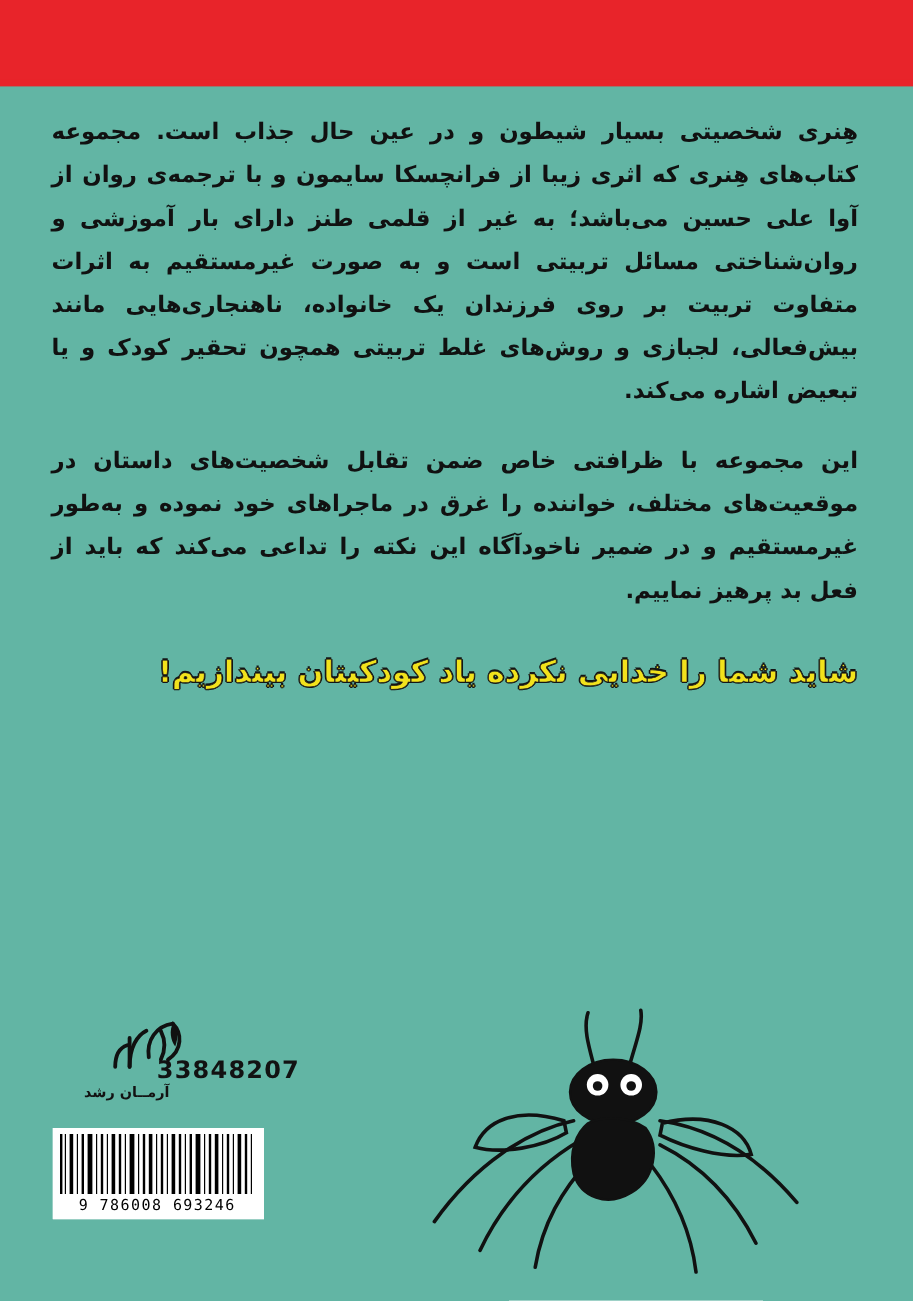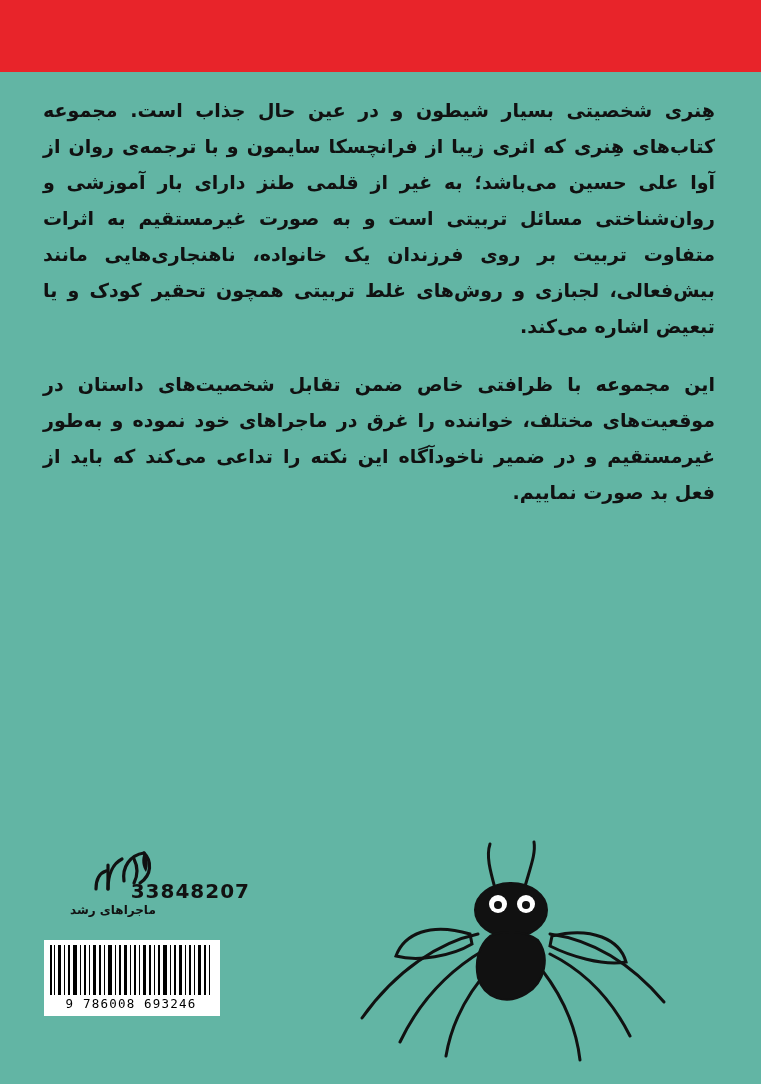--- a/index.html
+++ b/index.html
@@ -150,41 +150,42 @@
 <body>
 
 <div class="page">
 
   <div class="top-band">
     <div class="top-band-inner"></div>
   </div>
 
   <div class="content">
     <p class="para">هِنری شخصیتی بسیار شیطون و در عین حال جذاب است. مجموعه کتاب‌های هِنری که اثری زیبا از فرانچسکا سایمون و با ترجمه‌ی روان از آوا علی حسین می‌باشد؛ به غیر از قلمی طنز دارای بار آموزشی و روان‌شناختی مسائل تربیتی است و به صورت غیرمستقیم به اثرات متفاوت تربیت بر روی فرزندان یک خانواده، ناهنجاری‌هایی مانند بیش‌فعالی، لجبازی و روش‌های غلط تربیتی همچون تحقیر کودک و یا تبعیض اشاره می‌کند.</p>
-    <p class="para">این مجموعه با ظرافتی خاص ضمن تقابل شخصیت‌های داستان در موقعیت‌های مختلف، خواننده را غرق در ماجراهای خود نموده و  به‌طور غیرمستقیم و در ضمیر ناخودآگاه این نکته را تداعی می‌کند که باید از فعل بد صورت نماییم.</p>
+    <p class="para">این مجموعه با ظرافتی خاص ضمن تقابل شخصیت‌های داستان در موقعیت‌های مختلف، خواننده را غرق در ماجراهای خود نموده و  به‌طور غیرمستقیم و در ضمیر ناخودآگاه این نکته را تداعی می‌کند که باید از فعل بد پرهیز نماییم.</p>
+    <p class="tagline">شاید شما را خدایی نکرده یاد کودکیتان بیندازیم!</p>
   </div>
 
   <div class="publisher">
     <div class="pub-mark">
       <svg width="190" height="62" viewBox="0 0 190 62" xmlns="http://www.w3.org/2000/svg">
         <g fill="none" stroke="#111" stroke-width="3.2" stroke-linecap="round">
           <path d="M96 8 C82 10, 74 22, 76 36"></path>
           <path d="M96 8 C104 16, 104 30, 92 38"></path>
           <path d="M86 14 C90 22, 90 30, 86 38"></path>
           <path d="M60 44 C60 28, 66 18, 74 14"></path>
           <path d="M60 44 L60 20"></path>
           <path d="M48 44 C48 34, 52 28, 58 26"></path>
         </g>
         <g fill="#111">
           <path d="M96 8 C100 12, 101 20, 98 27 C94 22, 93 14, 96 8 Z"></path>
         </g>
       </svg>
     </div>
     <div class="pub-phone">33848207</div>
-    <div class="pub-name">ماجراهای رشد</div>
+    <div class="pub-name">آرمــان رشد</div>
   </div>
 
   <div class="barcode-box">
     <div class="bars">
       <i style="left:2px;width:2px"></i>
       <i style="left:6px;width:1px"></i>
       <i style="left:10px;width:3px"></i>
       <i style="left:16px;width:1px"></i>
       <i style="left:20px;width:2px"></i>
       <i style="left:25px;width:4px"></i>

